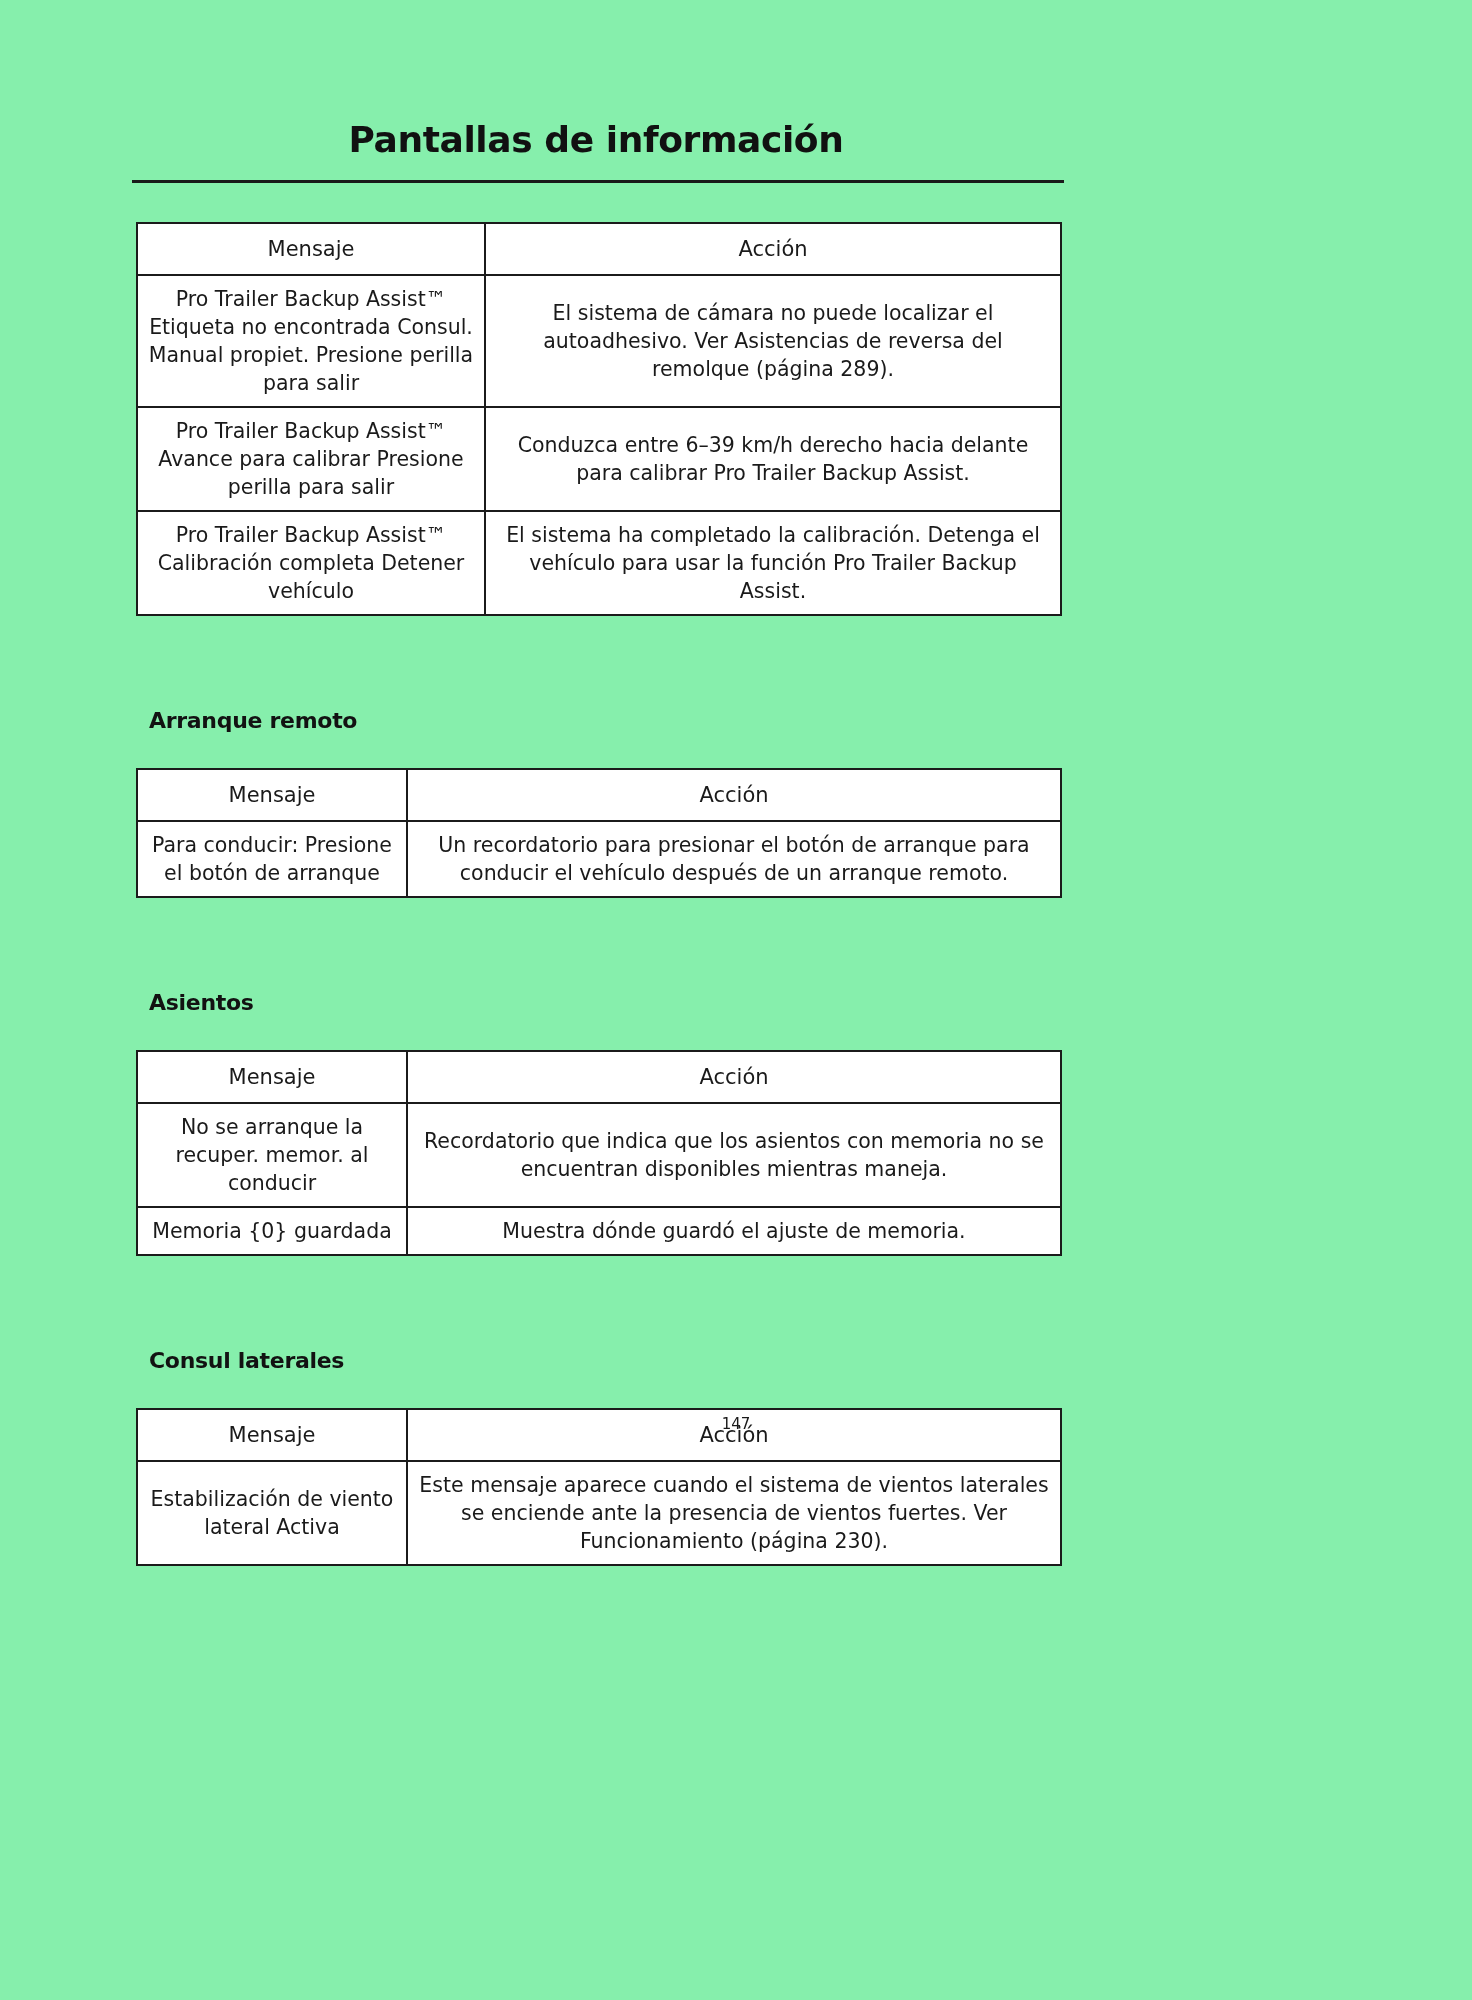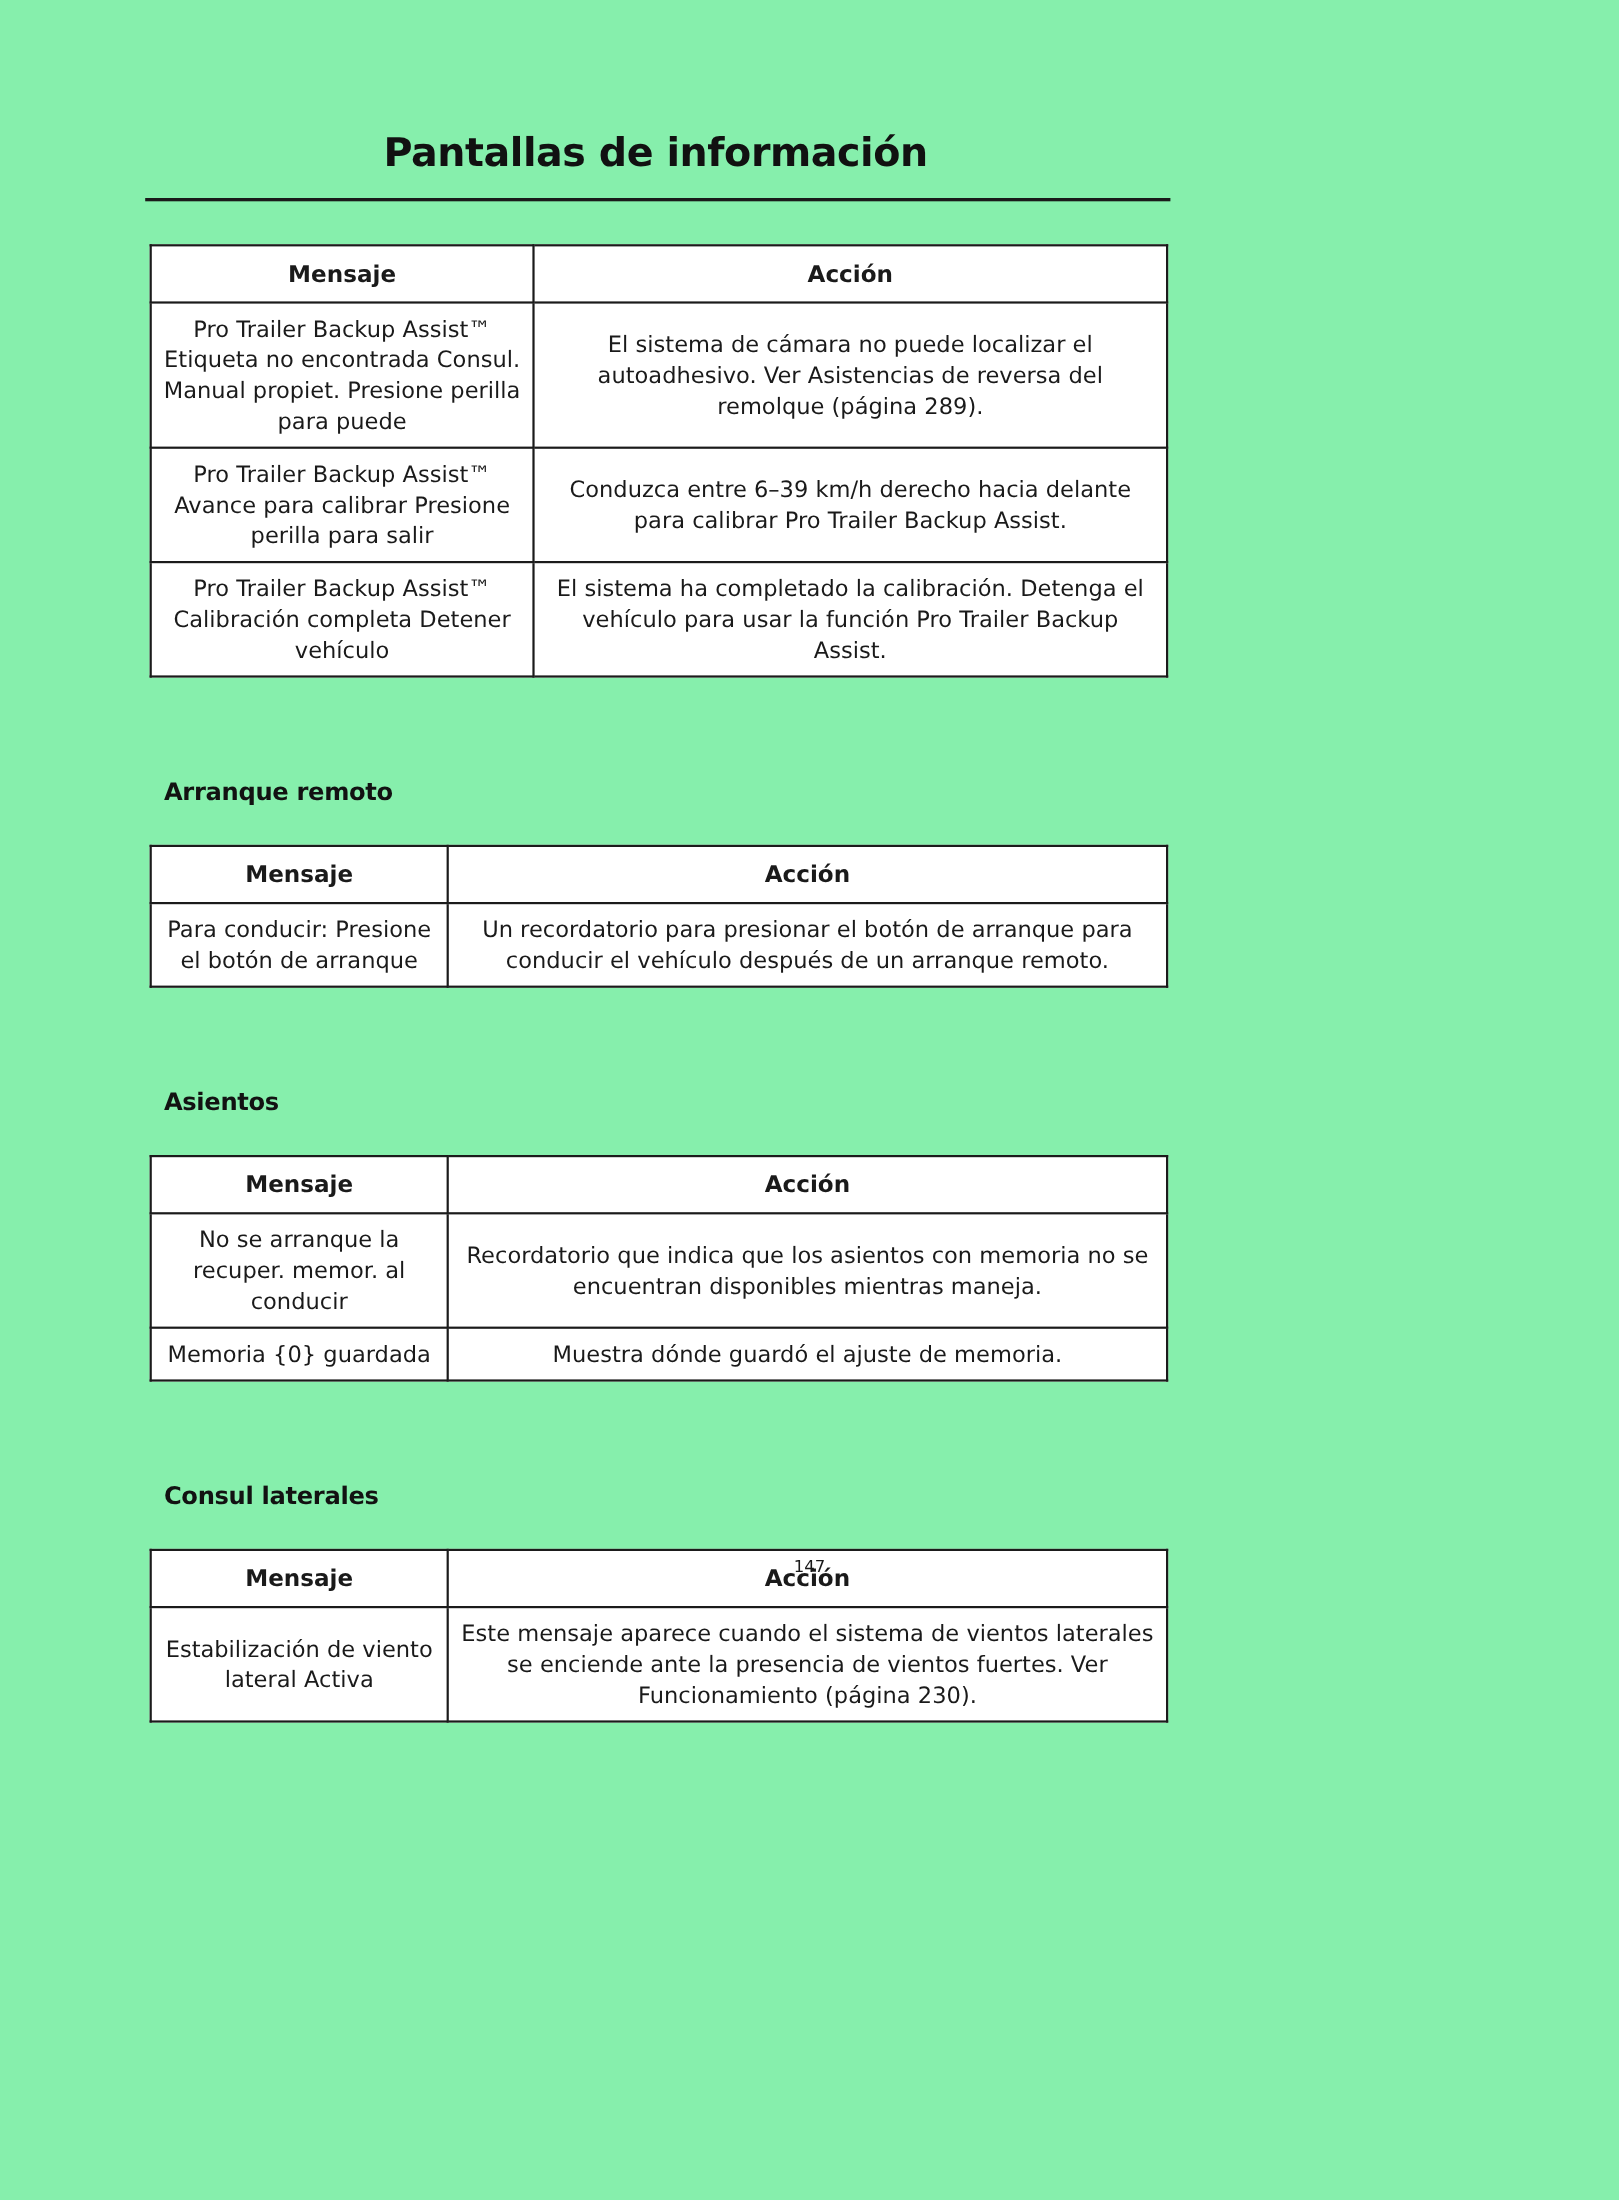--- a/index.html
+++ b/index.html
@@ -81,21 +81,21 @@
     border: 2px solid #1b1b1b;
     padding: 9px 10px;
     text-align: center;
     vertical-align: middle;
     font-size: 20.5px;
     line-height: 28px;
     color: #1a1a1a;
     font-weight: normal;
   }
   table.msg-table th {
-    font-weight: bold;
+    font-weight: normal;
     font-size: 21px;
     padding-top: 11px;
     padding-bottom: 11px;
   }
   table.msg-table td.msg-cell { text-align: center; }
   table.msg-table td.act-cell { text-align: center; }
 
   
   .tbl-a col.c1 { width: 348px; }
   .tbl-a col.c2 { width: 576px; }
@@ -134,21 +134,21 @@
           <col class="c2">
         </colgroup>
         <thead>
           <tr>
             <th>Mensaje</th>
             <th>Acción</th>
           </tr>
         </thead>
         <tbody>
           <tr>
-            <td class="msg-cell">Pro Trailer Backup Assist™ Etiqueta no encontrada Consul. Manual propiet. Presione perilla para puede</td>
+            <td class="msg-cell">Pro Trailer Backup Assist™ Etiqueta no encontrada Consul. Manual propiet. Presione perilla para salir</td>
             <td class="act-cell"><span>El sistema de cámara no puede localizar el autoadhesivo.  Ver </span><b>Asistencias de reversa del remolque</b><span> (página 289).</span></td>
           </tr>
           <tr>
             <td class="msg-cell">Pro Trailer Backup Assist™ Avance para calibrar Presione perilla para salir</td>
             <td class="act-cell"><span>Conduzca entre 6–39 km/h derecho hacia delante para calibrar Pro Trailer Backup Assist.</span></td>
           </tr>
           <tr>
             <td class="msg-cell">Pro Trailer Backup Assist™ Calibración completa Detener vehículo</td>
             <td class="act-cell"><span>El sistema ha completado la calibración. Detenga el vehículo para usar la función Pro Trailer Backup Assist.</span></td>
           </tr>

